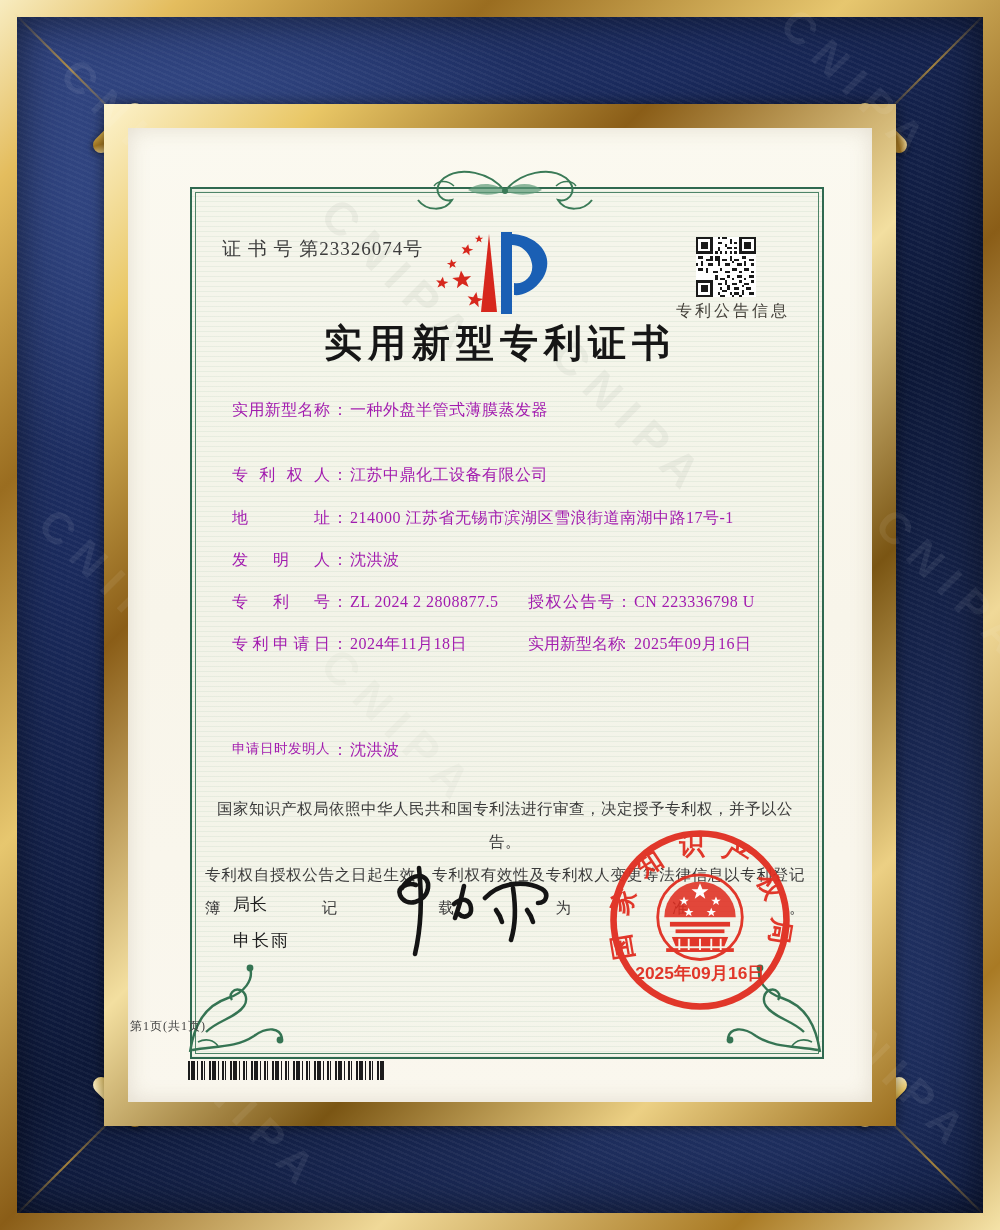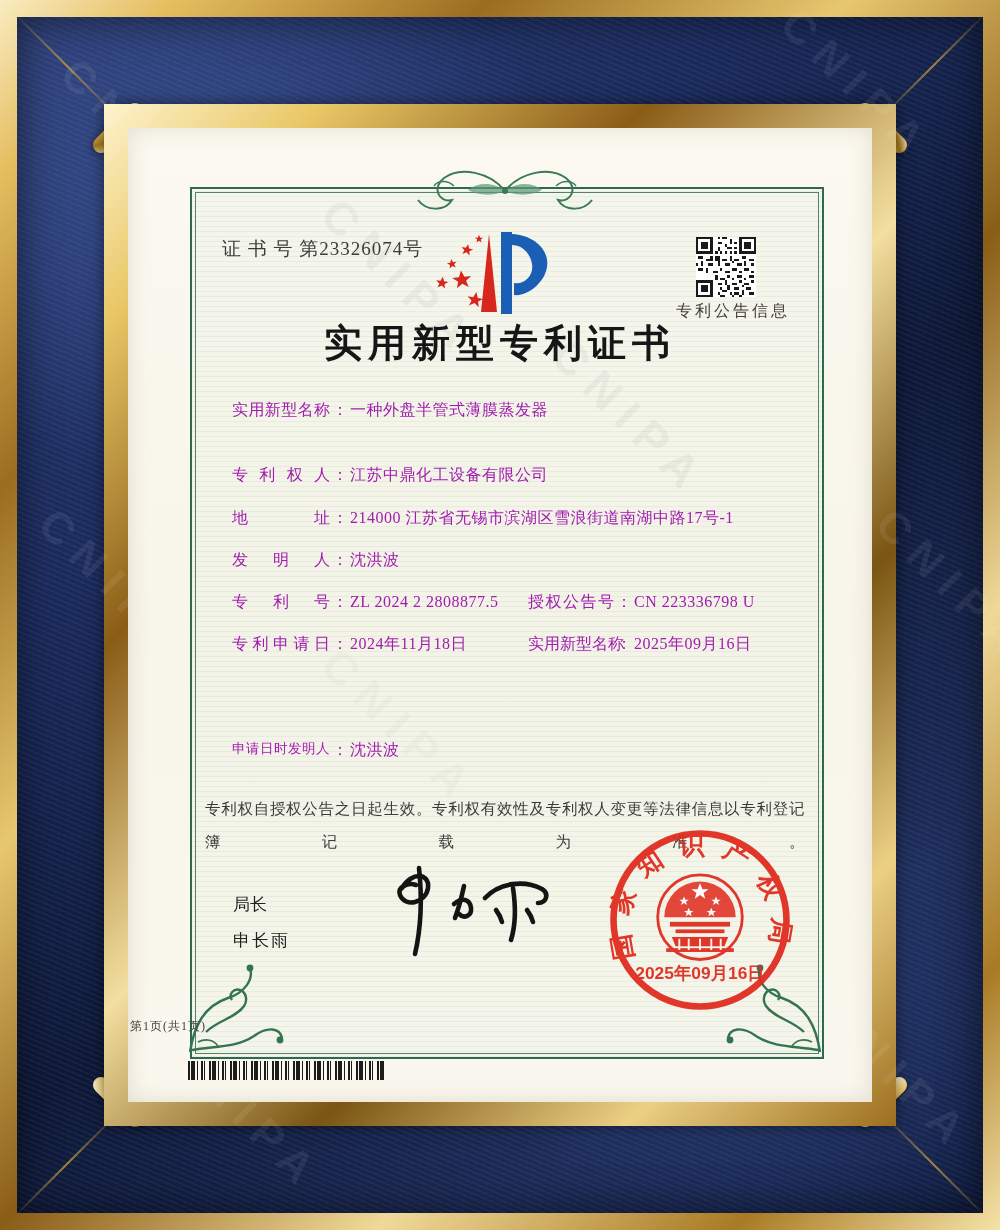--- a/index.html
+++ b/index.html
@@ -275,20 +275,21 @@
   </div>
   <div class="abs row" style="top:634px;">
     <span class="lbl">专利申请日</span><span class="colon">：</span><span class="val">2024年11月18日</span>
     <span class="col2"><span class="lbl2">实用新型名称</span><span class="colon">：</span><span class="val">2025年09月16日</span></span>
   </div>
   <div class="abs row small-label" style="top:740px;">
     <span class="lbl">申请日时发明人</span><span class="colon">：</span><span class="val">沈洪波</span>
   </div>
 
   <div class="abs statement">
+    <div class="l1">国家知识产权局依照中华人民共和国专利法进行审查，决定授予专利权，并予以公告。</div>
     <div class="l2">专利权自授权公告之日起生效。专利权有效性及专利权人变更等法律信息以专利登记簿记载为准。</div>
   </div>
 
   <div class="abs director-title">局长</div>
   <div class="abs director-name">申长雨</div>
 
   <svg class="abs signature" viewBox="0 0 185 105">
     <g fill="none" stroke="#141414" stroke-width="4.6" stroke-linecap="round">
       <path d="M30,30 C40,13 58,15 56,30 C54,45 33,50 28,37 C25,29 36,24 44,27"></path>
       <path d="M47,10 C50,38 49,70 43,96"></path>

